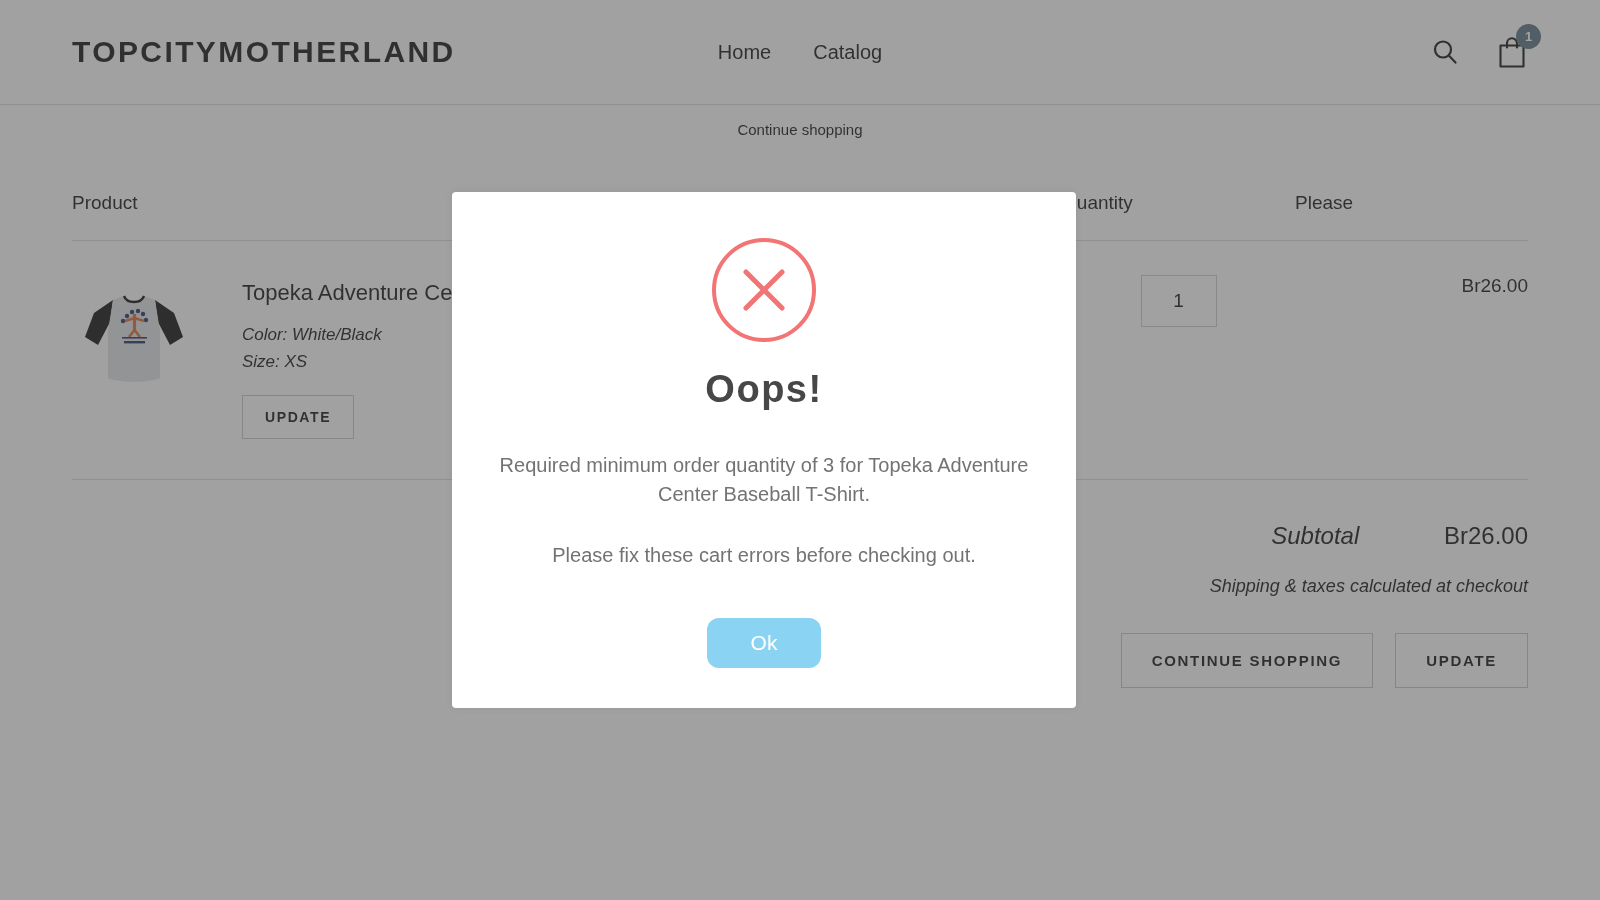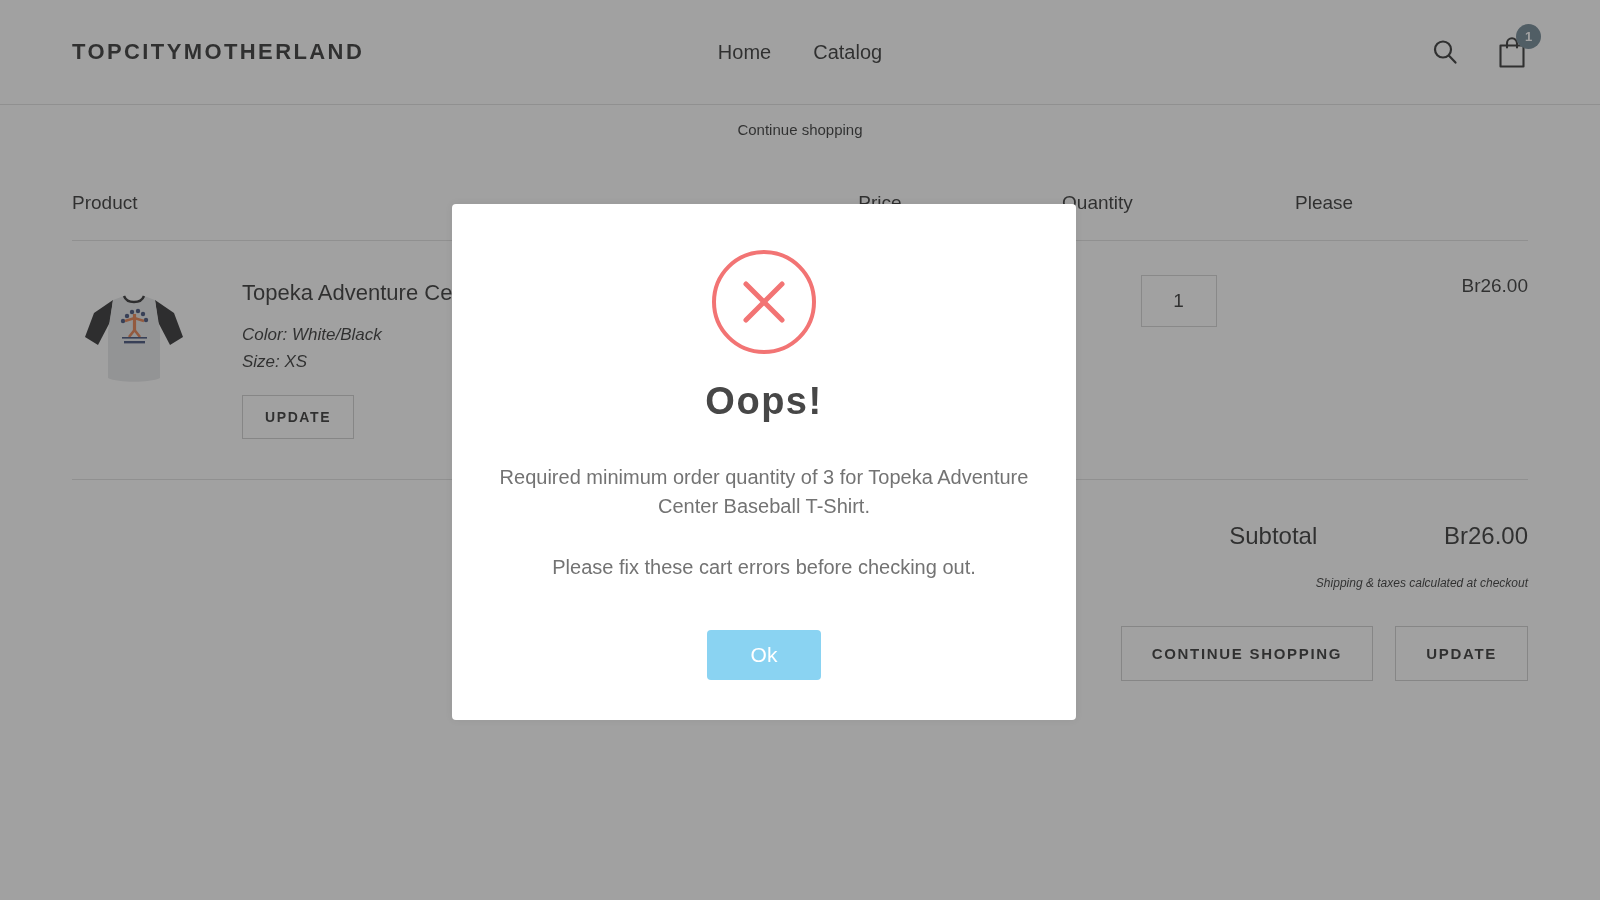--- a/index.html
+++ b/index.html
@@ -21,21 +21,21 @@
   
   .site-header {
     position: relative;
     height: 105px;
     border-bottom: 1px solid #dcdcdc;
     display: flex;
     align-items: center;
     padding: 0 72px;
   }
   .brand {
-    font-size: 22px;
+    font-size: 30px;
     font-weight: 700;
     letter-spacing: 2.4px;
     color: #1c1d1d;
     white-space: nowrap;
     text-align: center;
   }
   .main-nav {
     position: absolute;
     left: 50%;
     transform: translateX(-50%);
@@ -169,24 +169,24 @@
   .qty-cell-inner { display: flex; justify-content: center; }
 
   .cart-footer {
     margin-top: 42px;
     text-align: right;
   }
   .subtotal-row {
     font-size: 24px;
     color: #1c1d1d;
   }
-  .subtotal-label { margin-right: 120px; }
+  .subtotal-label { margin-right: 78px; font-style: italic; }
   .ship-note {
     margin-top: 26px;
-    font-size: 12px;
+    font-size: 18px;
     font-style: italic;
     color: #1c1d1d;
   }
   .footer-buttons {
     margin-top: 36px;
     display: flex;
     justify-content: flex-end;
     gap: 22px;
   }
   .btn {
@@ -210,21 +210,21 @@
   
   #overlay {
     position: absolute; inset: 0;
     background: rgba(67, 67, 67, 0.50);
     z-index: 50;
   }
 
   
   #modal {
     position: absolute;
-    left: 452px; top: 204px;
+    left: 452px; top: 192px;
     width: 624px;
     background: #ffffff;
     z-index: 60;
     border-radius: 4px;
     padding: 46px 30px 40px 30px;
     text-align: center;
     box-shadow: 0 0 8px rgba(0,0,0,.06);
   }
   .modal-icon {
     width: 104px; height: 104px;
@@ -257,21 +257,21 @@
     color: #737373;
     max-width: 530px;
     margin: 4px auto;
   }
   .modal-text + .modal-text { margin-top: 32px; }
 
   .modal-ok {
     margin-top: 44px;
     background: #8ad3f2;
     border: none;
-    border-radius: 4px;
+    border-radius: 12px;
     color: #ffffff;
     font-family: inherit;
     font-size: 21px;
     padding: 13px 44px;
     cursor: pointer;
   }
 </style>
 </head>
 <body>
 

